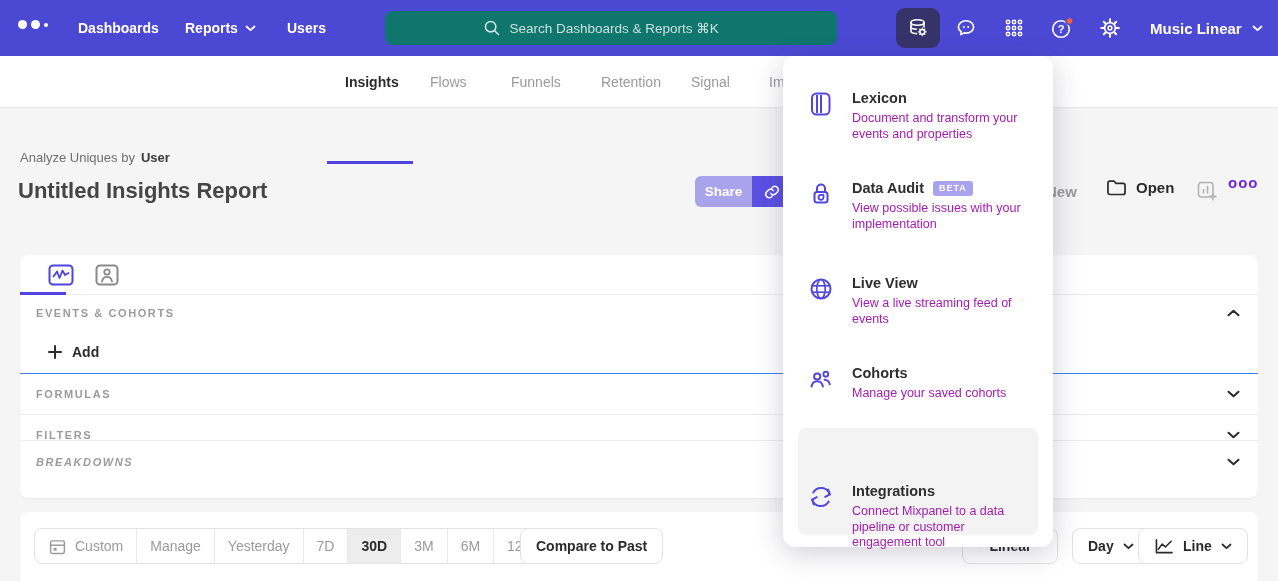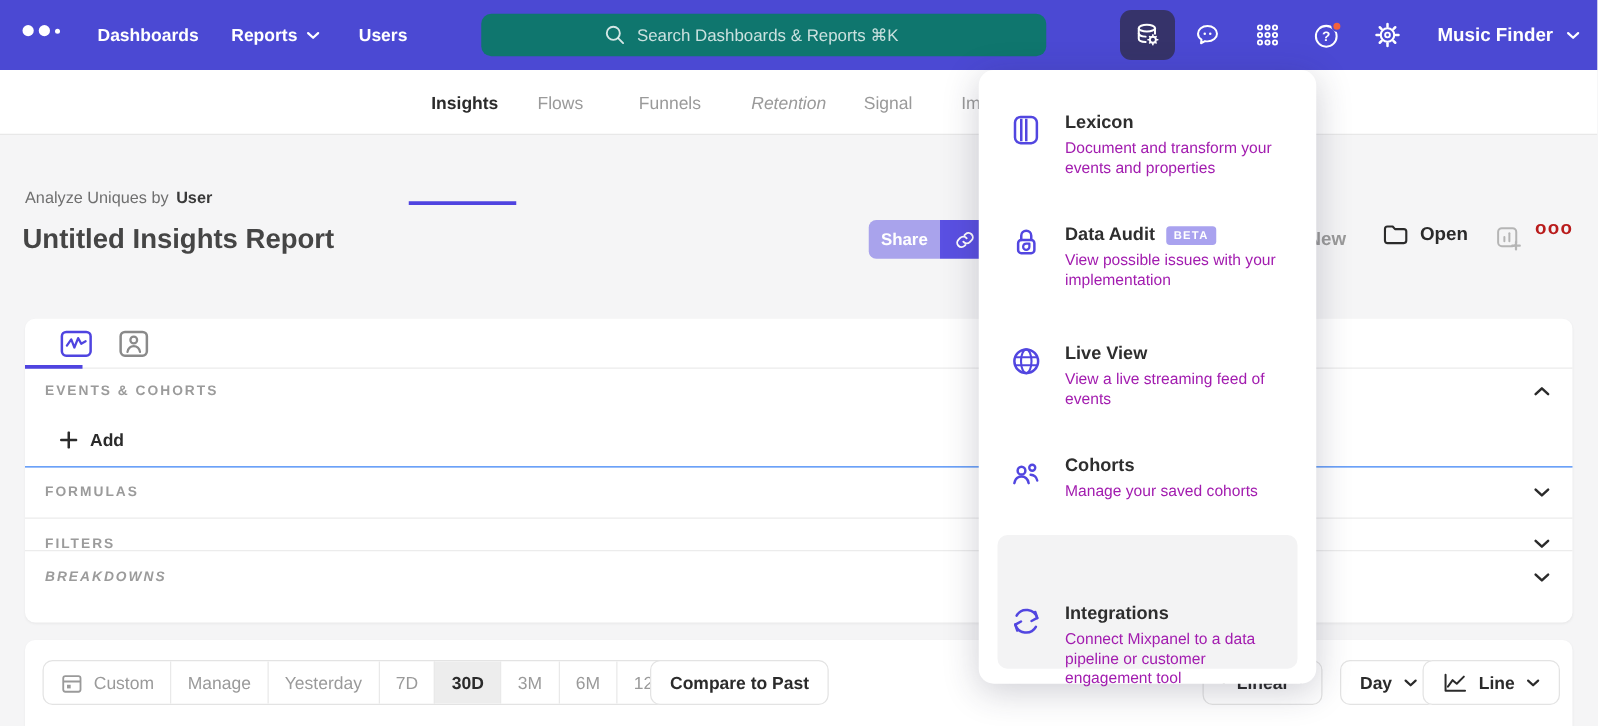--- a/index.html
+++ b/index.html
@@ -28,38 +28,38 @@
   .i-help { left:1040px; } .i-gear { left:1088px; }
   .project-switch { position:absolute; left:1150px; top:0; height:56px; display:flex; align-items:center;
                     gap:10px; color:#fff; font-size:15px; font-weight:700; cursor:pointer; }
 
   
   .tabsbar { position:absolute; left:0; top:56px; width:1278px; height:52px; background:#fff;
              border-bottom:1px solid #e8e8e8; }
   .tab { position:absolute; top:0; height:52px; display:flex; align-items:center;
          font-size:14px; color:#9a9a9a; cursor:pointer; white-space:nowrap; }
   .tab.active { color:#2b2b2b; font-weight:700; }
-  .t0{left:345px;} .t1{left:430px;} .t2{left:511px;} .t3{left:601px;font-style:italic;} .t4{left:691px;} .t5{left:769px;}
+  .t0{left:345px;} .t1{left:430px;} .t2{left:511px;} .t3{left:601px;} .t4{left:691px;} .t5{left:769px;}
   .tab-underline { position:absolute; left:327px; top:105px; width:86px; height:3px; background:#4f44e0; }
 
   
   .analyze-row { position:absolute; left:20px; top:150px; font-size:13px; color:#6f6f6f; }
   .analyze-row b { color:#3a3a3a; font-weight:700; margin-left:6px; cursor:pointer; }
   .report-title { position:absolute; left:18px; top:178px; font-size:22px; font-weight:700; color:#454545; }
   .share-group { position:absolute; left:695px; top:176px; height:31px; display:flex; cursor:pointer; }
   .share-main { width:57px; background:#a9a3ec; color:#fff; font-size:13.5px; font-weight:700;
                 display:flex; align-items:center; justify-content:center; border-radius:6px 0 0 6px; }
   .share-link { width:39px; background:#5a50e2; display:flex; align-items:center; justify-content:center;
                 border-radius:0 6px 6px 0; }
   .act-new { position:absolute; left:1046px; top:183px; font-size:15px; font-weight:700; color:#9a9a9a; cursor:pointer; }
   .act-open { position:absolute; left:1106px; top:178px; display:flex; align-items:center; gap:9px;
               font-size:15px; font-weight:700; color:#2b2b2b; cursor:pointer; }
   .act-board { position:absolute; left:1196px; top:180px; cursor:pointer; }
   .act-more { position:absolute; left:1228px; top:174px; font-size:15px; font-weight:900; letter-spacing:1px;
-              color:#b91c1c; cursor:pointer; }
+              color:#6d28d9; cursor:pointer; }
 
   
   .builder { position:absolute; left:20px; top:255px; width:1238px; height:243px; background:#fff;
              border-radius:8px; box-shadow:0 1px 2px rgba(0,0,0,.05); }
   .icon-tabs { position:absolute; left:0; top:0; width:100%; height:40px; border-bottom:1px solid #ececec; }
   .icon-tab { position:absolute; top:7px; width:26px; height:26px; display:flex; align-items:center;
               justify-content:center; cursor:pointer; }
   .it-chart { left:28px; } .it-person { left:74px; }
   .icon-tab-underline { position:absolute; left:0; top:37px; width:46px; height:3px; background:#4f44e0; }
   .sec-row { position:absolute; left:0; width:100%; display:flex; align-items:center; }
@@ -196,21 +196,21 @@
           <line x1="3.2" y1="12" x2="5.4" y2="12"></line>
             <line x1="18.6" y1="12" x2="20.8" y2="12"></line>
           <line x1="5.8" y1="5.8" x2="7.3" y2="7.3"></line>
             <line x1="16.7" y1="16.7" x2="18.2" y2="18.2"></line>
           <line x1="18.2" y1="5.8" x2="16.7" y2="7.3"></line>
             <line x1="7.3" y1="16.7" x2="5.8" y2="18.2"></line>
         </g>
       </svg>
     </div>
     <div class="project-switch">
-      <span>Music Finder</span>
+      <span>Music Linear</span>
       <svg width="11" height="7" viewBox="0 0 11 7">
         <polyline points="1.5,1.5 5.5,5.2 9.5,1.5" fill="none" stroke="#fff" stroke-width="1.8" stroke-linecap="round" stroke-linejoin="round"></polyline>
       </svg>
     </div>
   </header>
 
   <nav class="tabsbar">
     <div class="tab active t0">
         <span>Insights</span>
       </div>

